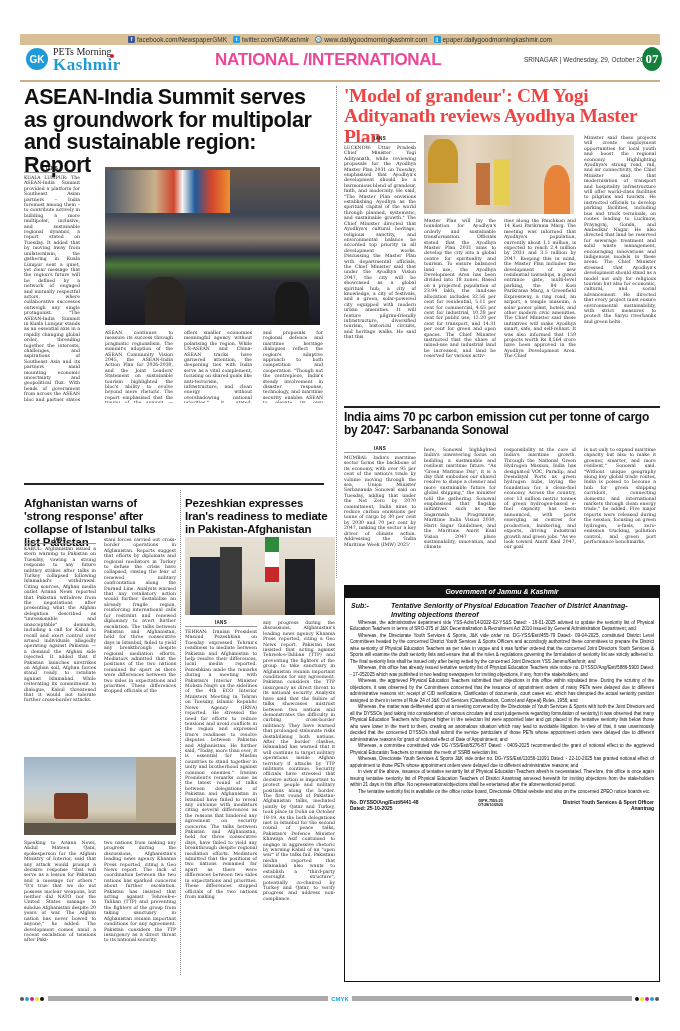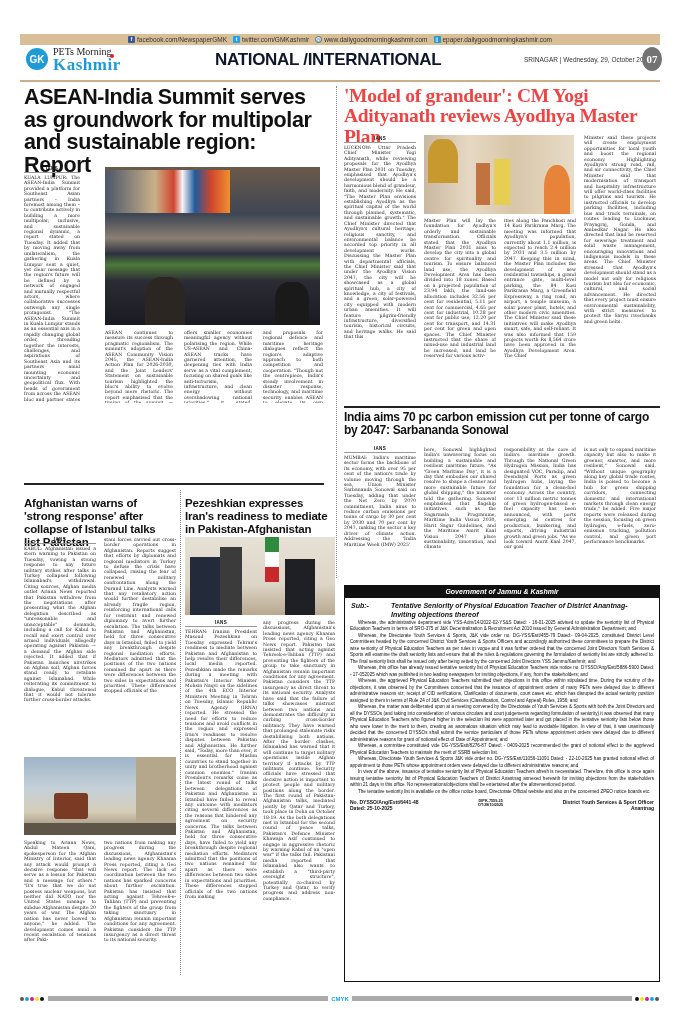--- a/index.html
+++ b/index.html
@@ -6,23 +6,23 @@
 html,body{width:680px;height:1031px;background:#fff;overflow:hidden}
 body{position:relative;font-family:"DejaVu Serif",serif;color:#111}
 .abs{position:absolute}
 .social-bar{left:20px;top:34px;width:640px;height:11px;background:#d8bf98;display:flex;align-items:center;justify-content:center;gap:6px;font-family:"Liberation Sans",sans-serif;font-size:6.5px;color:#333}
 .sb-item{display:flex;align-items:center;gap:2px}
 .sb-ico{width:7px;height:7px;border-radius:1px;display:inline-block;color:#fff;font-size:5px;line-height:7px;text-align:center;font-weight:bold}
 .masthead{left:20px;top:46px;width:640px;height:36px;border-bottom:2px solid #c9b08a}
 .gk-logo{left:6px;top:2px;width:22px;height:22px;border-radius:50%;background:#1e9bd7;color:#fff;font-family:"Liberation Sans",sans-serif;font-weight:bold;font-size:10px;display:flex;align-items:center;justify-content:center}
 .gm-text{left:33px;top:0px;font-family:"Liberation Serif",serif;font-size:10px;color:#222}
 .kashmir-text{left:33px;top:9px;font-family:"Liberation Serif",serif;font-weight:bold;font-size:17px;color:#1e9bd7;letter-spacing:.5px}
-.section-title{left:195px;top:4px;font-family:"Liberation Sans",sans-serif;font-weight:900;font-size:17px;color:#0f172a;letter-spacing:-.3px}
+.section-title{left:195px;top:4px;font-family:"Liberation Sans",sans-serif;font-weight:900;font-size:17px;color:#ec4899;letter-spacing:-.3px}
 .dateline{left:504px;top:10px;font-family:"Liberation Sans",sans-serif;font-size:6.5px;color:#333}
-.page-no{left:622px;top:1px;width:20px;height:24px;border-radius:50%;background:#737373;color:#fff;font-family:"Liberation Serif",serif;font-weight:bold;font-size:11px;display:flex;align-items:center;justify-content:center}
+.page-no{left:622px;top:1px;width:20px;height:24px;border-radius:50%;background:#15803d;color:#fff;font-family:"Liberation Serif",serif;font-weight:bold;font-size:13px;display:flex;align-items:center;justify-content:center}
 .hl-sans{font-family:Liberation Sans, sans-serif;font-weight:bold;color:#111;line-height:1.05}
 .hl-serif{font-family:"Liberation Serif",serif;font-weight:bold;color:#ef4444;line-height:1.05}
 .byline{font-family:"Liberation Sans",sans-serif;font-size:4.5px;font-weight:bold;text-align:center;border-bottom:1px solid #999;padding-bottom:1px;letter-spacing:.3px}
 .col-text{font-size:4.6px;line-height:1.18;text-align:justify;color:#222;overflow:hidden;hyphens:auto}
 .photo{overflow:hidden}
 .rule{background:#222}
 .vrule{border-left:1px dotted #888}
 .ad{left:344px;top:585px;width:316px;height:397px;border:1px solid #111}
 .ad-head{background:#111;color:#fff;text-align:center;padding:2px 0 3px}
 .ad-gov{font-family:"Liberation Sans",sans-serif;font-style:italic;font-weight:bold;font-size:7px}

